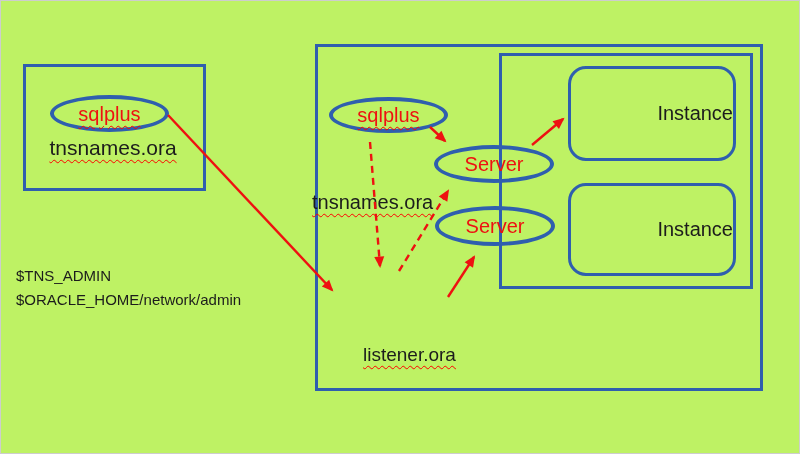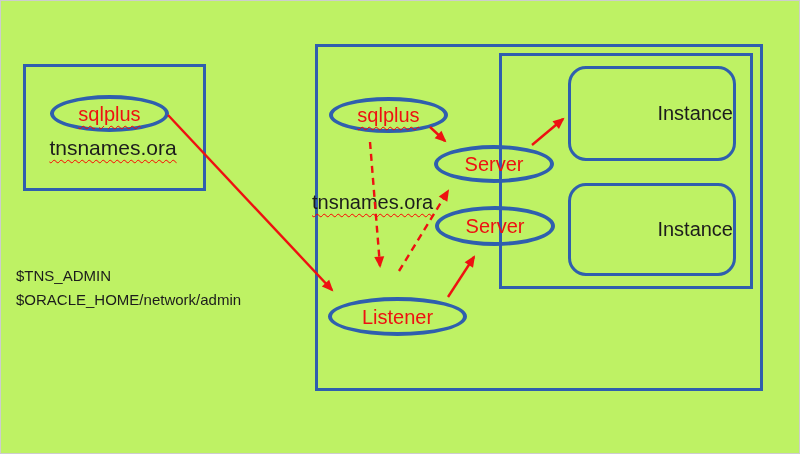--- a/index.html
+++ b/index.html
@@ -60,25 +60,23 @@
     <span class="lbl squig">sqlplus</span>
   </div>
 
   <div class="ellipse" style="left:433px;top:144px;width:120px;height:38px;">
     <span class="lbl">Server</span>
   </div>
   <div class="ellipse" style="left:434px;top:205px;width:120px;height:40px;">
     <span class="lbl">Server</span>
   </div>
 
-  <div class="ellipse" style="left:327px;top:296px;width:139px;height:39px;">
-    <span class="lbl">Listener</span>
-  </div>
 
   <div class="blacklbl squig" style="left:311px;top:191px;">tnsnames.ora</div>
+  <div class="blacklbl squig" style="left:362px;top:344px;font-size:19px;">listener.ora</div>
 
   <svg class="overlay" viewBox="0 0 800 454" xmlns="http://www.w3.org/2000/svg">
     <defs>
       <marker id="ah" markerUnits="userSpaceOnUse" markerWidth="13" markerHeight="11" refX="10" refY="5.5" orient="auto">
         <path d="M0.5,0.5 L12,5.5 L0.5,10.5 Z" fill="#ee1111"></path>
       </marker>
     </defs>
     <line x1="167" y1="114" x2="331" y2="289" marker-end="url(#ah)"></line>
     <line x1="429" y1="126" x2="444" y2="140" marker-end="url(#ah)"></line>
     <line x1="531" y1="144" x2="562" y2="118" marker-end="url(#ah)"></line>

